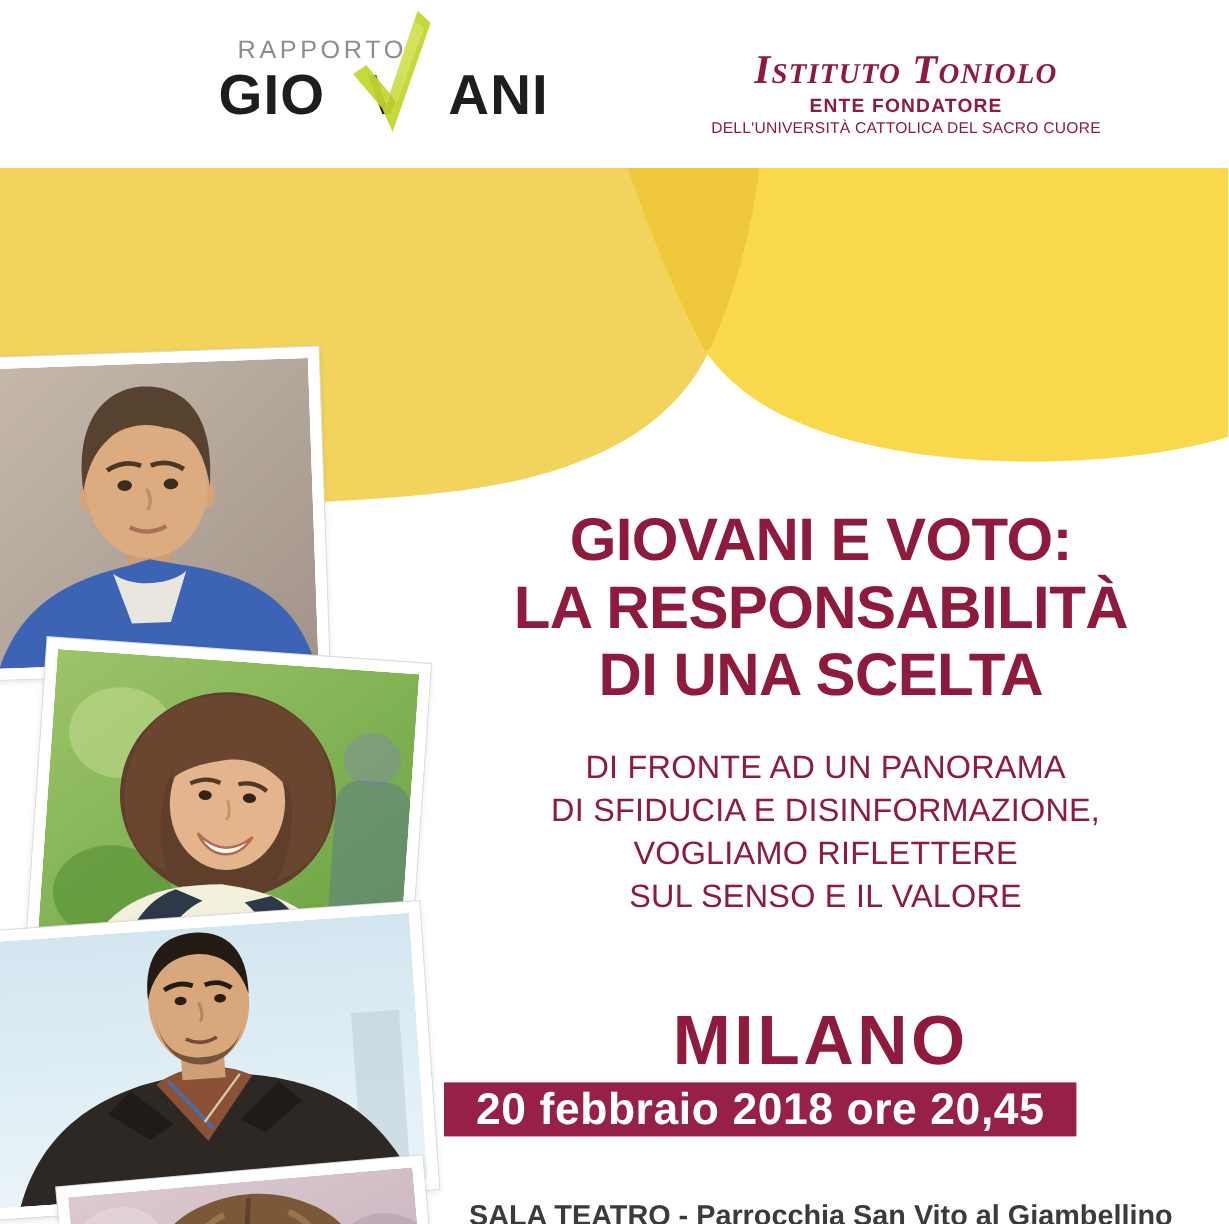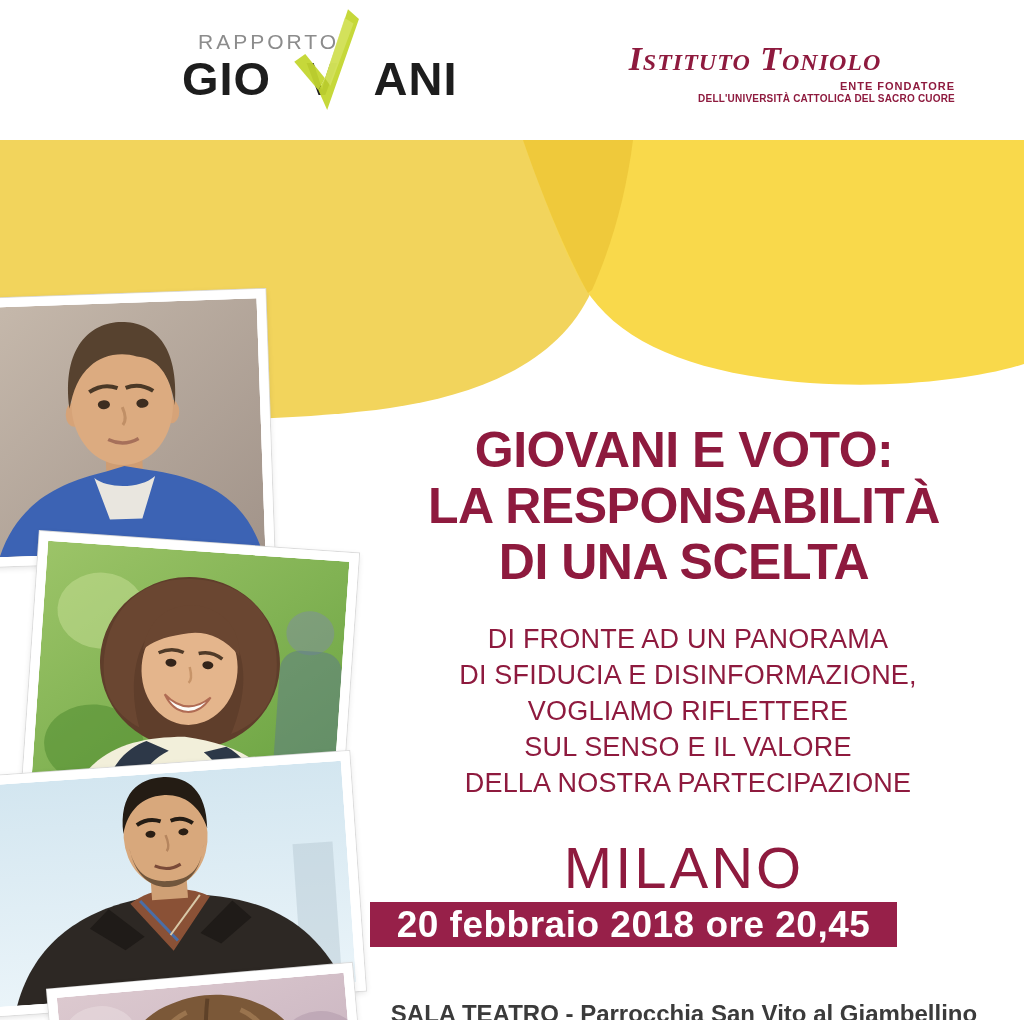--- a/index.html
+++ b/index.html
@@ -8,39 +8,39 @@
     font-family:"Liberation Sans",sans-serif;
   }
   
   .logo-rg{position:absolute;left:182px;top:30px;width:270px;}
   .rg-top{font-size:21px;letter-spacing:3px;color:var(--gray-logo);margin-left:16px;font-weight:400;}
   .rg-bottom{position:relative;font-size:47px;font-weight:bold;color:var(--near-black);letter-spacing:1px;line-height:1.05;display:flex;gap:35px;}
   .rg-v{position:relative;display:inline-block;}
   .rg-check{position:absolute;left:-48%;top:-92%;width:210%;height:205%;pointer-events:none;}
   .logo-it{position:absolute;left:555px;top:40px;width:400px;text-align:center;color:var(--accent);}
   .it-name{font-family:"Liberation Serif",serif;font-variant:small-caps;font-weight:bold;font-size:34px;letter-spacing:1px;line-height:1.1;font-style:italic;}
-  .it-sub1{font-size:11px;font-weight:bold;letter-spacing:1px;margin-top:3px;text-align:right;}
-  .it-sub2{font-size:10px;font-weight:bold;letter-spacing:0.2px;margin-top:1px;text-align:right;}
+  .it-sub1{font-size:16px;font-weight:bold;letter-spacing:1px;margin-top:3px;}
+  .it-sub2{font-size:13px;font-weight:normal;letter-spacing:0.2px;margin-top:1px;}
   
   .deco{position:absolute;left:0;top:140px;width:1024px;height:290px;z-index:1;}
   
   .photo{position:absolute;background:#fff;border:9px solid #fff;box-shadow:0 0 0 1px #dcdcdc, 0 2px 6px rgba(0,0,0,0.12);overflow:hidden;}
   .photo svg{display:block;width:100%;height:100%;}
   .ph1{left:-24px;top:294px;width:276px;height:250px;transform:rotate(-2deg);z-index:2;}
   .ph2{left:30px;top:542px;width:302px;height:252px;transform:rotate(4deg);z-index:3;}
   .ph3{left:-20px;top:764px;width:360px;height:222px;transform:rotate(-4deg);z-index:4;}
   .ph4{left:52px;top:976px;width:288px;height:110px;transform:rotate(-5deg);z-index:5;}
   
   .content{position:absolute;left:358px;top:0;width:652px;z-index:6;text-align:center;}
   .title{position:absolute;top:422px;left:0;width:652px;color:var(--accent);
     font-size:50px;font-weight:800;line-height:1.12;letter-spacing:-0.5px;}
   .subtitle{position:absolute;top:622px;left:4px;width:652px;color:var(--accent);
     font-size:27px;font-weight:400;line-height:1.33;letter-spacing:0.2px;}
   .city{position:absolute;top:836px;left:0;width:652px;color:var(--accent);
-    font-size:58px;font-weight:400;letter-spacing:3px;line-height:1.1;text-align:center;}
+    font-size:58px;font-weight:700;letter-spacing:3px;line-height:1.1;text-align:center;}
   .banner{position:absolute;top:902px;left:12px;width:527px;height:45px;background:var(--banner);
     color:#ffffff;font-size:37px;font-weight:bold;line-height:45px;text-align:center;letter-spacing:0.5px;}
   .venue{position:absolute;top:962px;left:0;width:652px;color:var(--text-dark);
     font-size:24px;font-weight:bold;line-height:1.22;margin-top:37px;}
 </style>
 </head>
 <body>
 
 <div class="poster">
 
@@ -175,21 +175,20 @@
     <div class="title">
       <div>GIOVANI E VOTO:</div>
       <div>LA RESPONSABILITÀ</div>
       <div>DI UNA SCELTA</div>
     </div>
     <div class="subtitle">
       <div>DI FRONTE AD UN PANORAMA</div>
       <div>DI SFIDUCIA E DISINFORMAZIONE,</div>
       <div>VOGLIAMO RIFLETTERE</div>
       <div>SUL SENSO E IL VALORE</div>
-      <div>DELLA NOSTRA PARTECIPAZIONE</div>
     </div>
     <div class="city">MILANO</div>
     <div class="banner">20 febbraio 2018 ore 20,45</div>
     <div class="venue">
       <div>SALA TEATRO - Parrocchia San Vito al Giambellino</div>
     </div>
   </div>
 
 </div>
 

